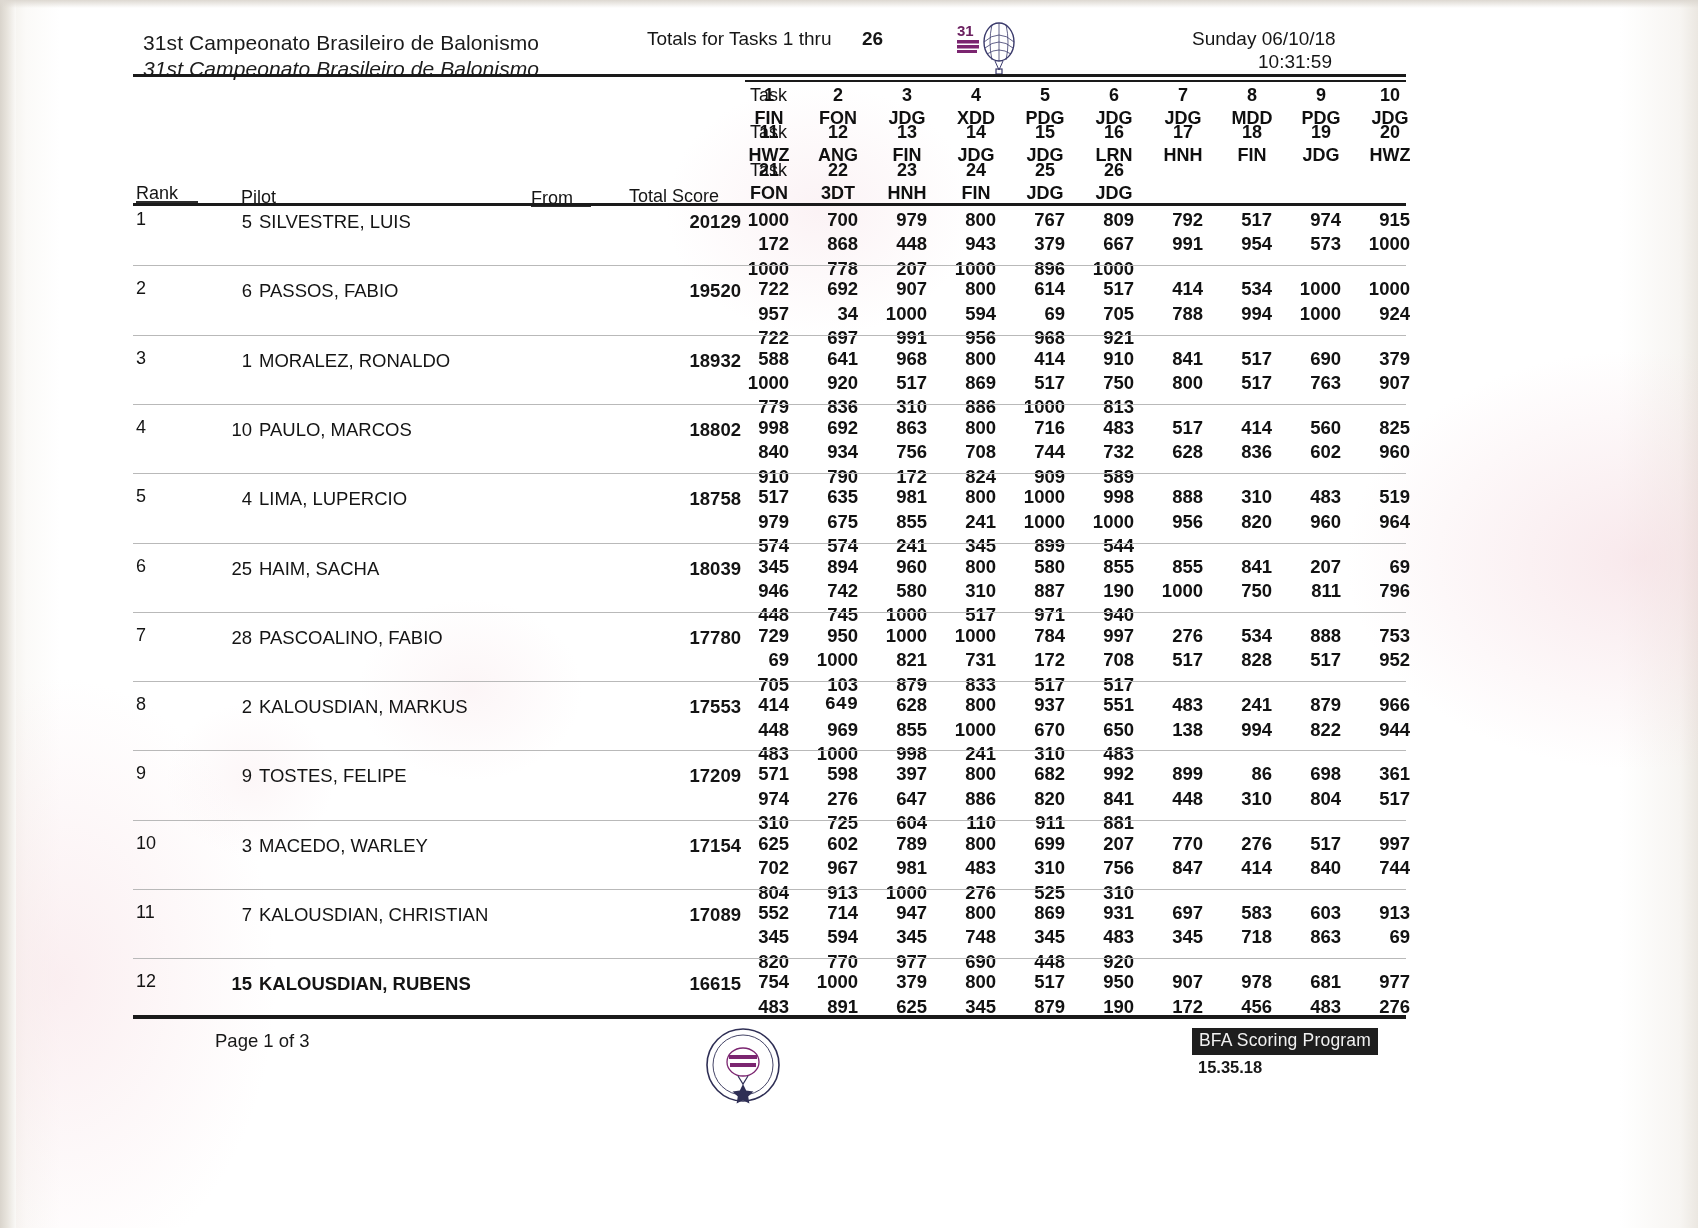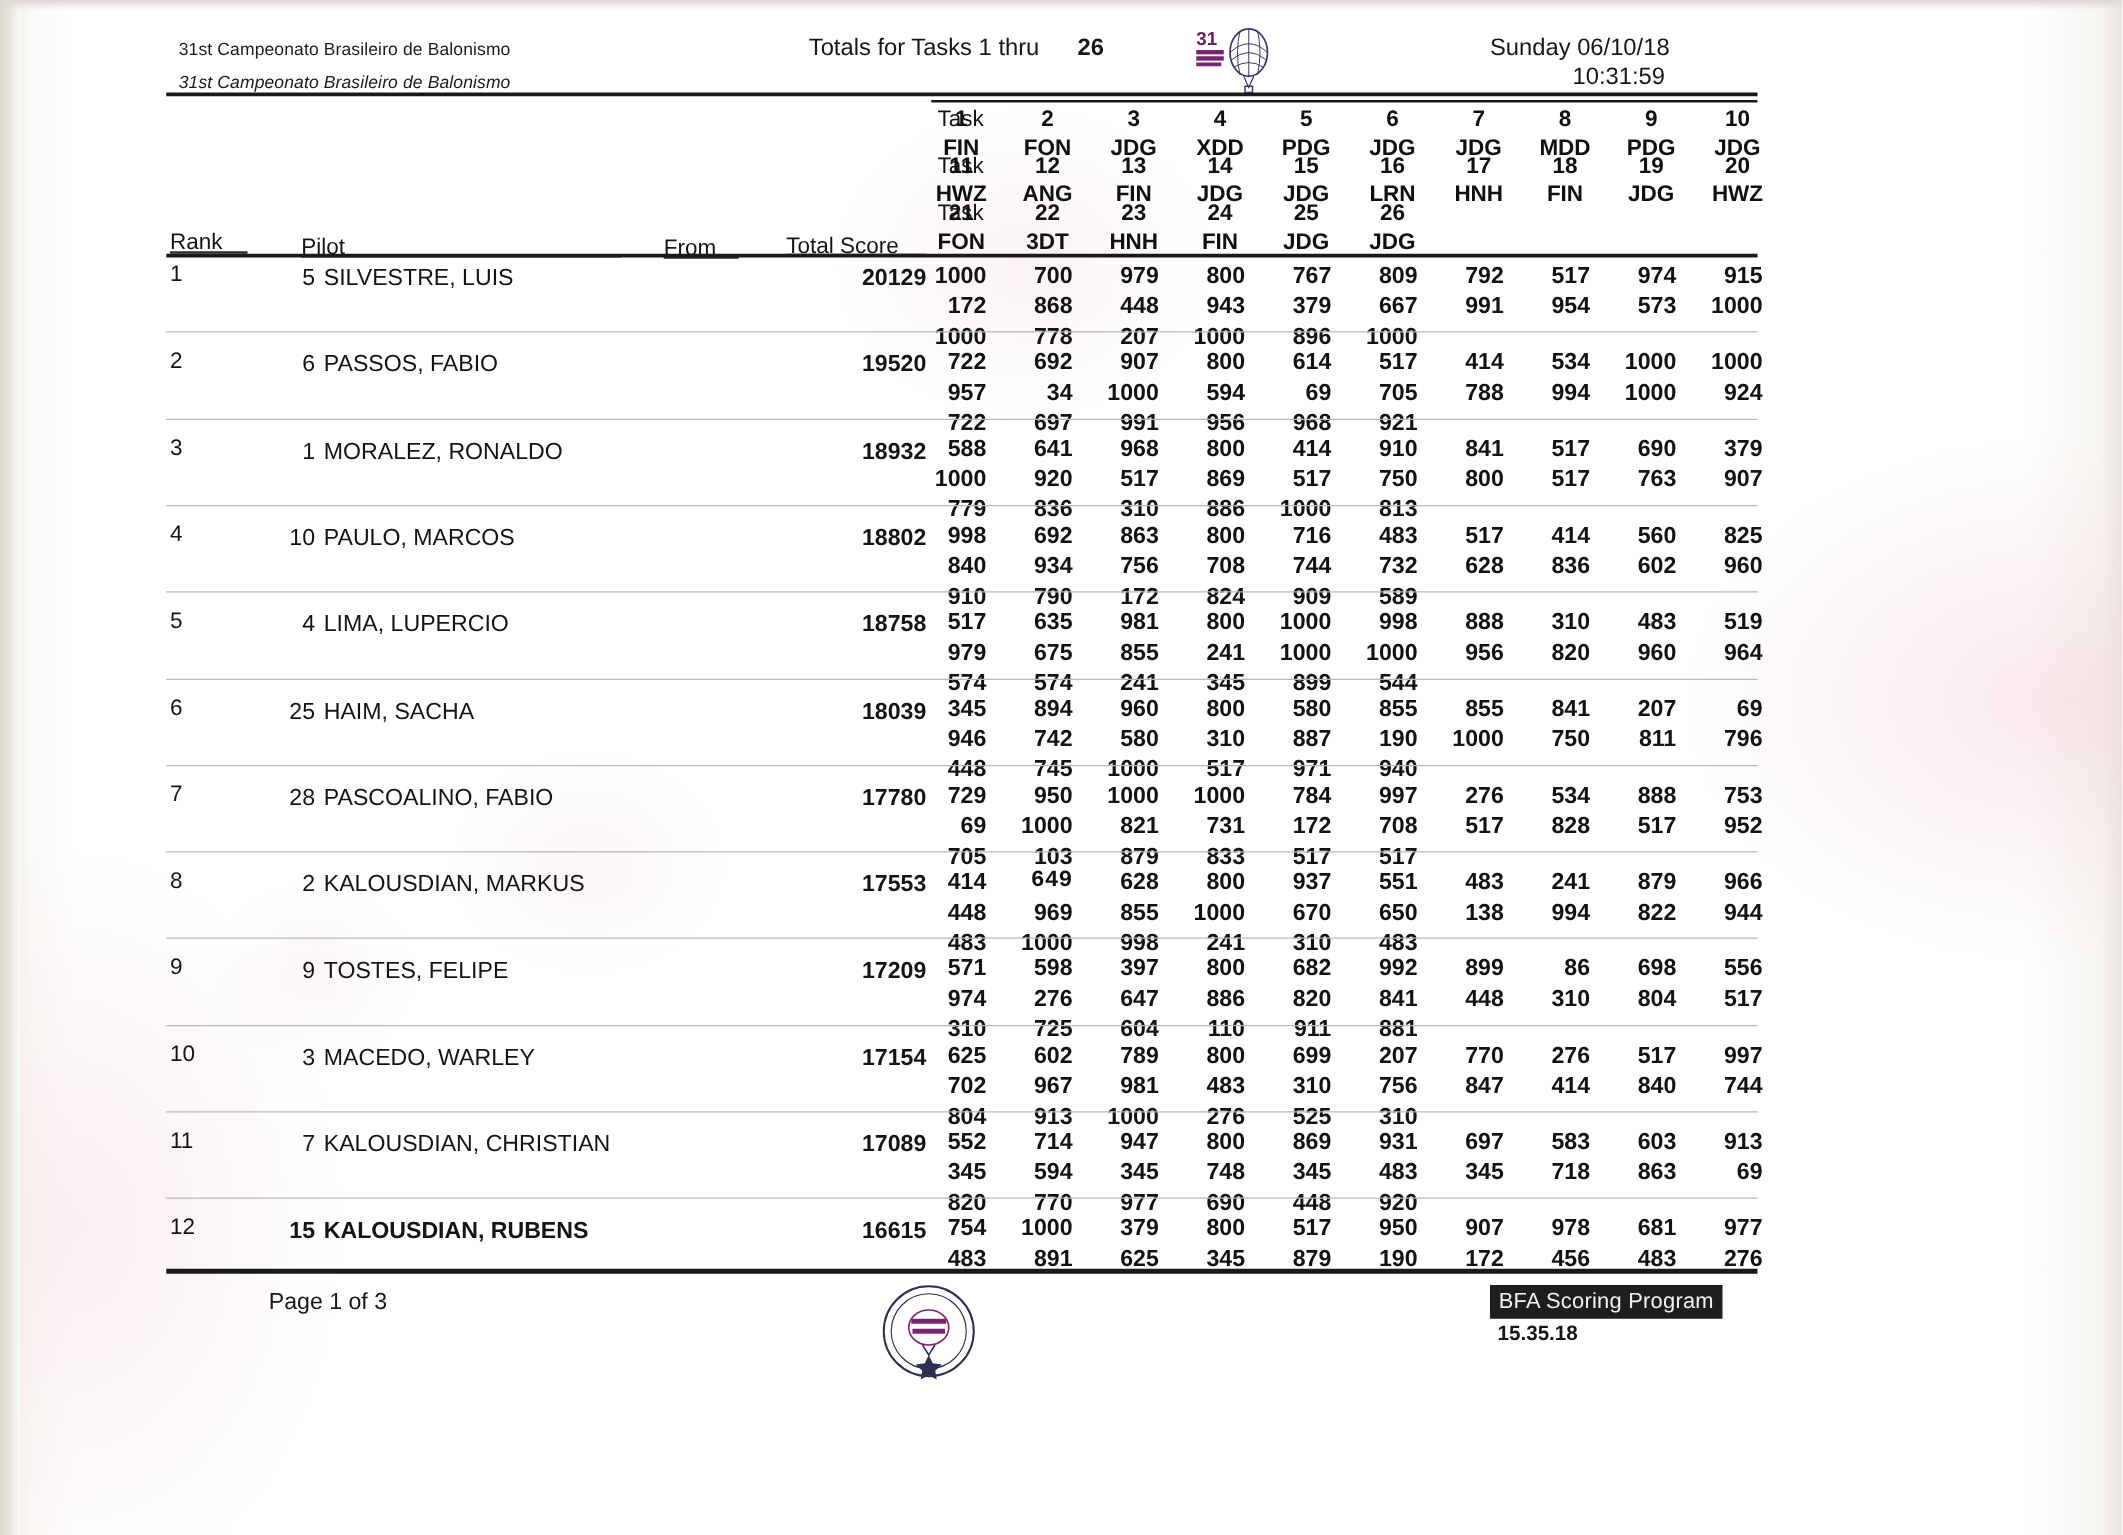--- a/index.html
+++ b/index.html
@@ -41,21 +41,21 @@
 
   #sheet {
     position: absolute;
     left: 0; top: 0;
     width: 1698px; height: 1228px;
   }
 
   
   .hdr-title {
     position: absolute;
-    font-size: 14px;
+    font-size: 21px;
     letter-spacing: 0.1px;
     color: #1b1b1b;
   }
   #title-line1 { left: 143px; top: 31px; }
   #title-line2 { left: 143px; top: 57px; font-style: italic; }
 
   #totals-label {
     position: absolute; left: 647px; top: 28px;
     font-size: 19px; color: #161616;
   }
@@ -537,21 +537,21 @@
       <div class="total" style="left: 661px; top: 765.4px;">17209</div>
       <div class="score" style="left: 737px; top: 763.4px;">571</div>
       <div class="score" style="left: 806px; top: 763.4px;">598</div>
       <div class="score" style="left: 875px; top: 763.4px;">397</div>
       <div class="score" style="left: 944px; top: 763.4px;">800</div>
       <div class="score" style="left: 1013px; top: 763.4px;">682</div>
       <div class="score" style="left: 1082px; top: 763.4px;">992</div>
       <div class="score" style="left: 1151px; top: 763.4px;">899</div>
       <div class="score" style="left: 1220px; top: 763.4px;">86</div>
       <div class="score" style="left: 1289px; top: 763.4px;">698</div>
-      <div class="score" style="left: 1358px; top: 763.4px;">556</div>
+      <div class="score" style="left: 1358px; top: 763.4px;">361</div>
       <div class="score" style="left: 737px; top: 787.8px;">974</div>
       <div class="score" style="left: 806px; top: 787.8px;">276</div>
       <div class="score" style="left: 875px; top: 787.8px;">647</div>
       <div class="score" style="left: 944px; top: 787.8px;">886</div>
       <div class="score" style="left: 1013px; top: 787.8px;">820</div>
       <div class="score" style="left: 1082px; top: 787.8px;">841</div>
       <div class="score" style="left: 1151px; top: 787.8px;">448</div>
       <div class="score" style="left: 1220px; top: 787.8px;">310</div>
       <div class="score" style="left: 1289px; top: 787.8px;">804</div>
       <div class="score" style="left: 1358px; top: 787.8px;">517</div>

